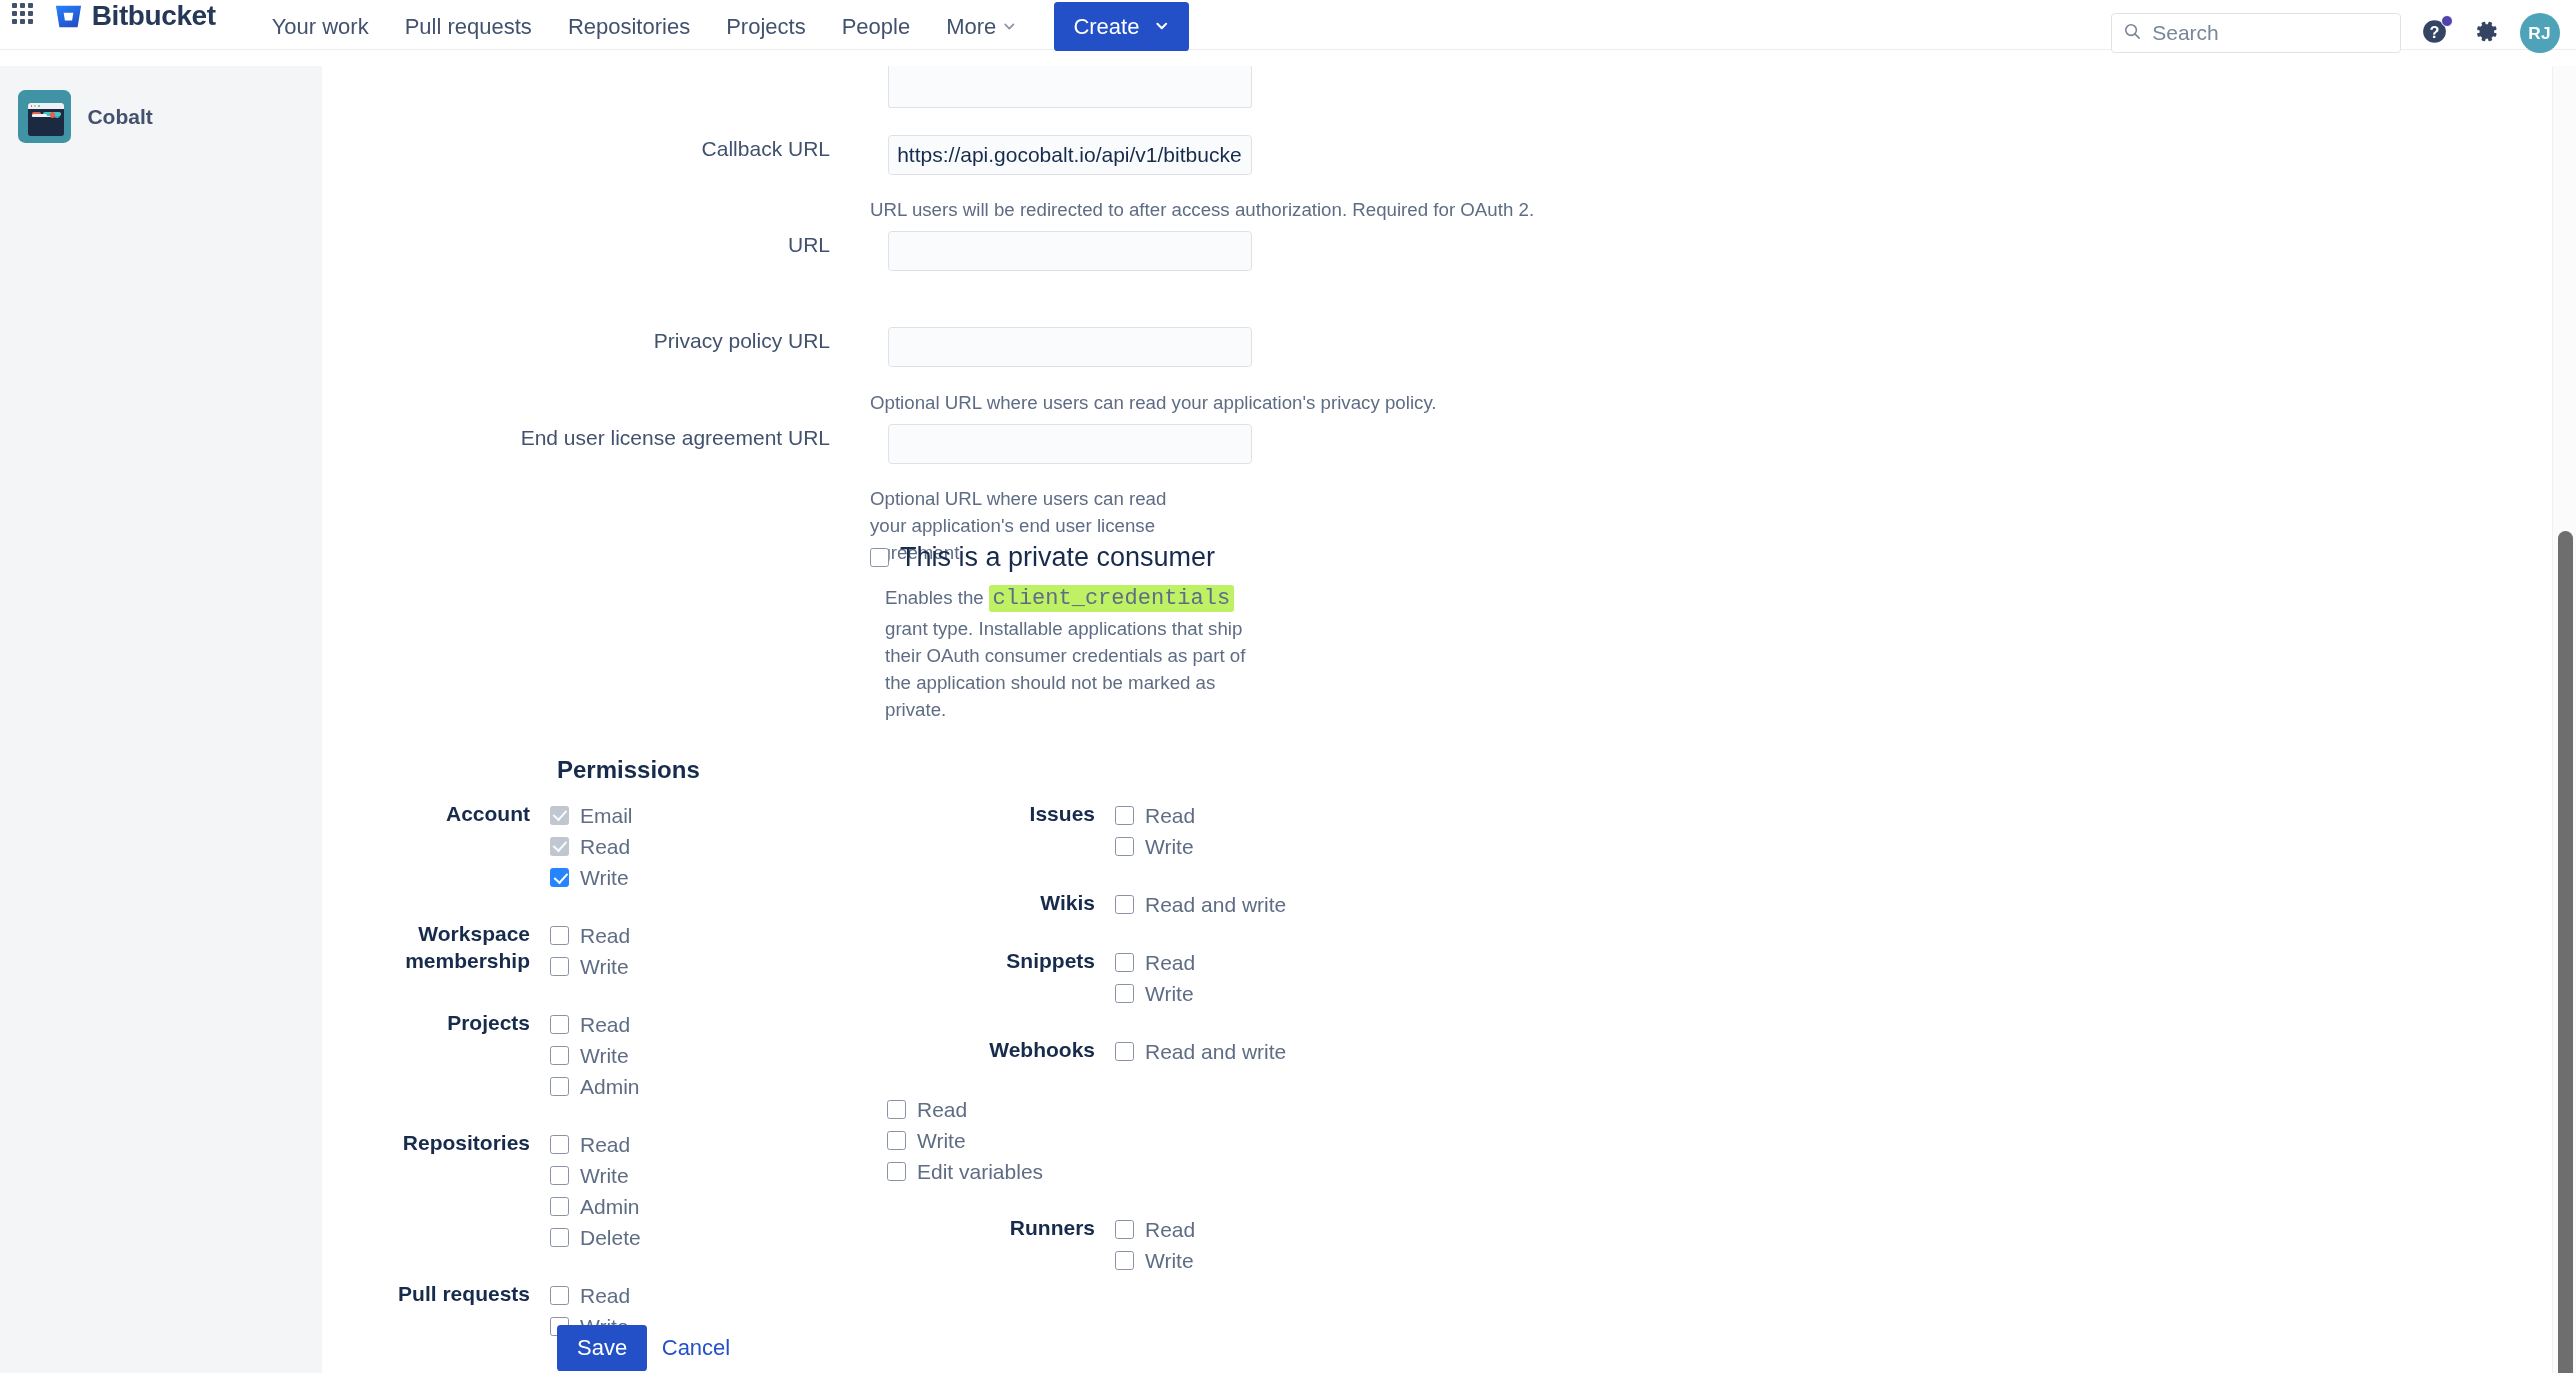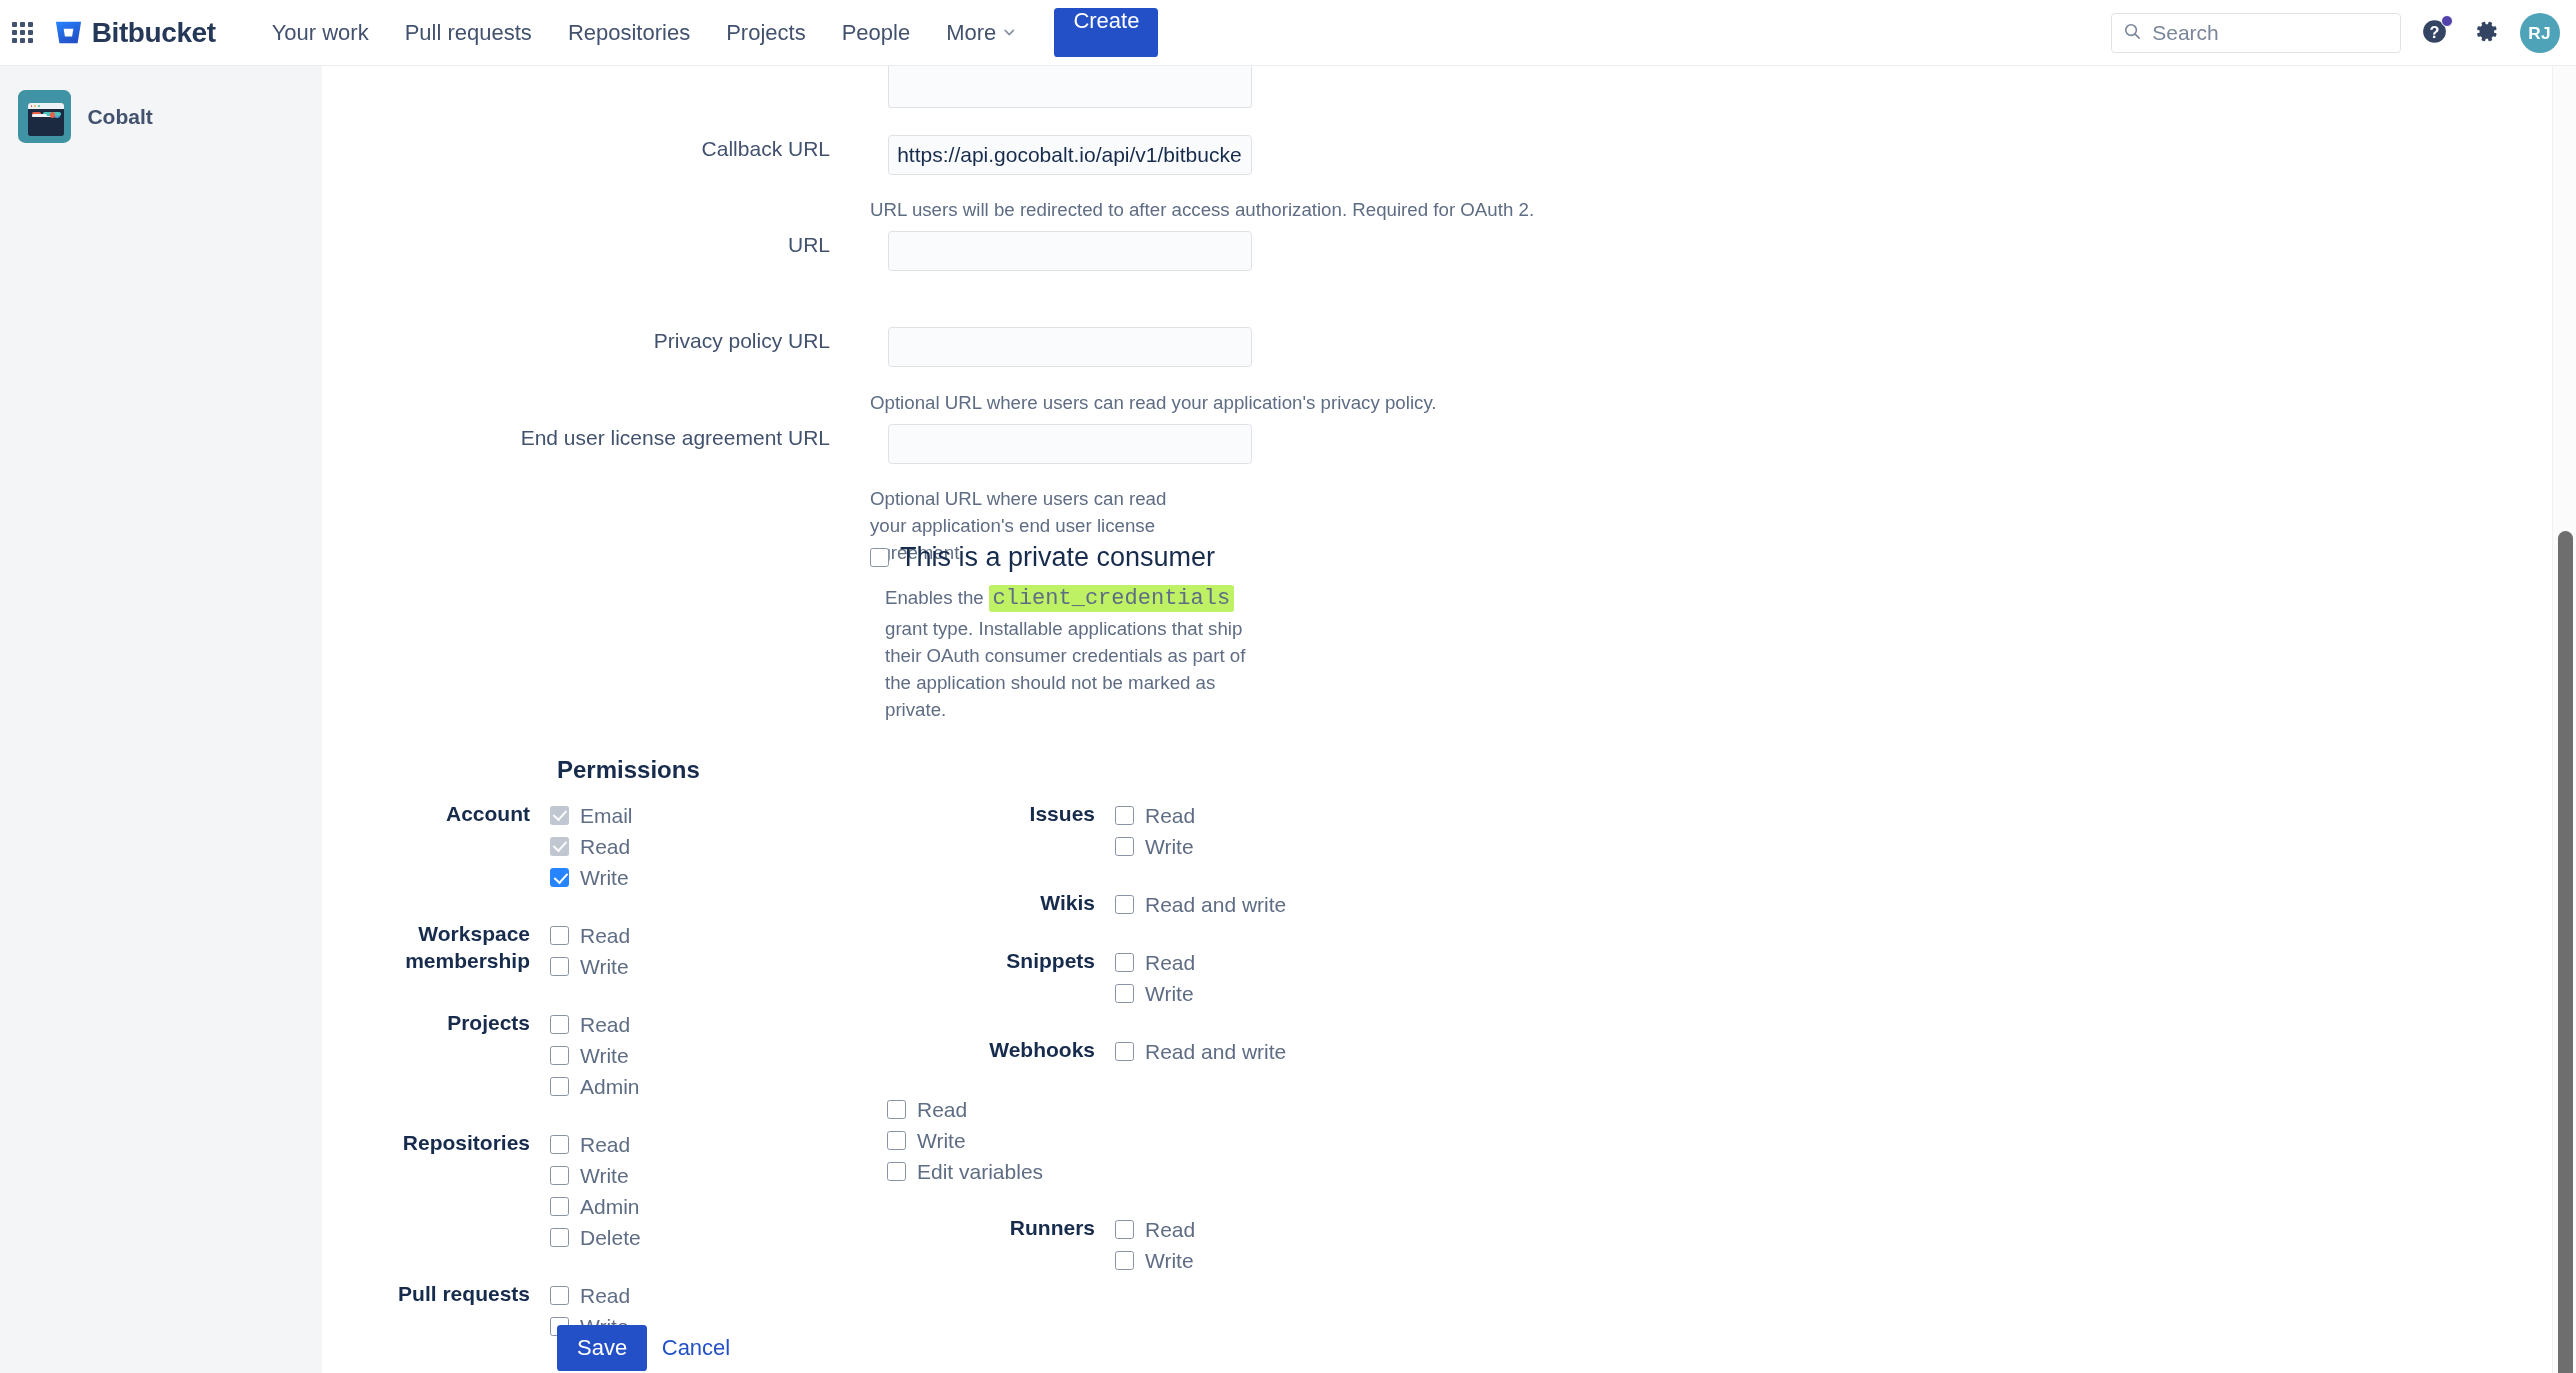--- a/index.html
+++ b/index.html
@@ -6,24 +6,24 @@
   html, body {
     width: 2576px; height: 1374px;
     font-family: "Liberation Sans", sans-serif;
     background: #ffffff;
     overflow: hidden;
   }
 
   
   .navbar {
     position: absolute; top: 0; left: 0;
-    width: 2576px; height: 66px;
+    width: 2576px; height: 50px;
     background: #ffffff;
     border-bottom: 0.9px solid #ebecf0;
-    display: flex; align-items: center;
+    display: flex; align-items: flex-start;
     z-index: 20;
   }
   .app-switcher {
     width: 27px; height: 27px;
     margin-left: 9px; margin-right: 5.5px;
     display: grid; grid-template-columns: repeat(3, 5.5px);
     grid-template-rows: repeat(3, 5.5px);
     gap: 2.7px; align-content: center; justify-content: center;
     cursor: pointer;
   }
@@ -43,21 +43,21 @@
     border-radius: 2.7px; cursor: pointer; white-space: nowrap;
   }
   .nav-link.with-caret { display: flex; align-items: center; gap: 5.5px; }
   .caret { display: inline-block; }
 
   .create-btn {
     margin-left: 20px;
     background: #2350c7; color: #fff;
     font-size: 22px; height: 49px;
     padding: 0 19px; border: none; border-radius: 3.6px;
-    display: flex; align-items: center; gap: 14.6px; cursor: pointer; flex-direction: column;
+    display: flex; align-items: center; gap: 14.6px; cursor: pointer;
   }
 
   .nav-right {
     position: absolute; right: 16.4px; top: 0; height: 66px;
     display: flex; align-items: center; gap: 12.8px;
   }
   .search-box {
     width: 290px; height: 40px;
     border: 1.5px solid #dfe1e6; border-radius: 4.6px;
     background: #fff; display: flex; align-items: center;

